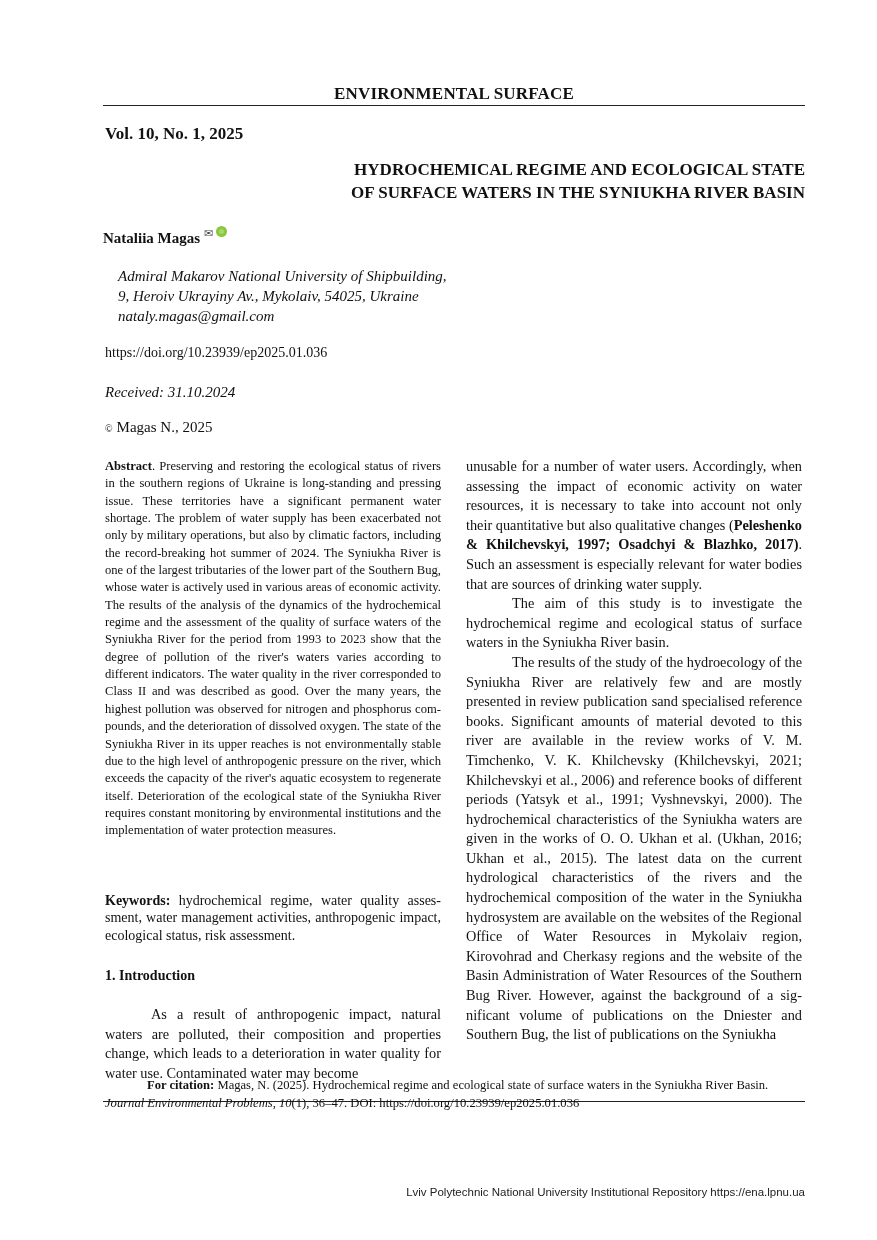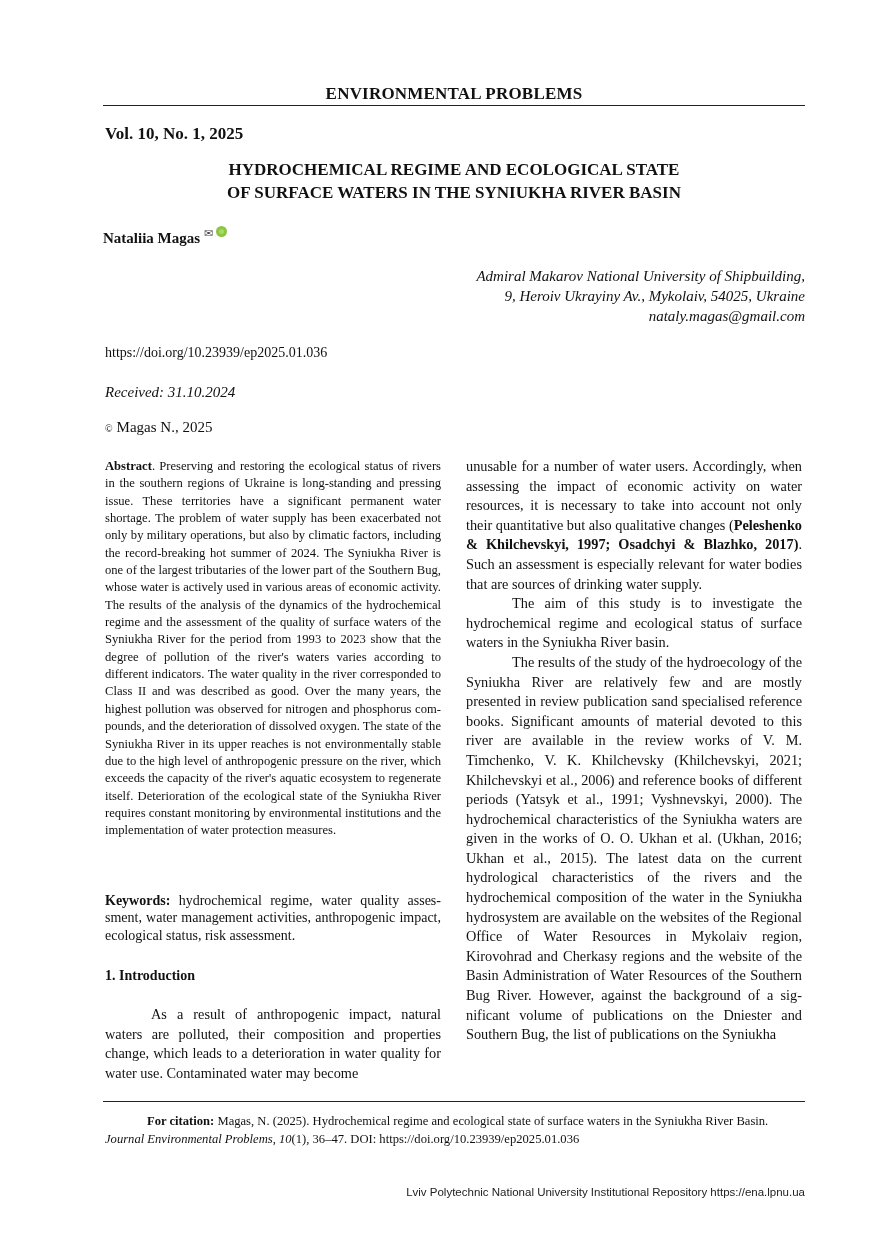--- a/index.html
+++ b/index.html
@@ -3,54 +3,54 @@
 <meta charset="utf-8">
 <style>
   html, body { margin: 0; padding: 0; background: #ffffff; }
   body { width: 877px; height: 1240px; position: relative; overflow: hidden;
          font-family: "Liberation Serif", serif; color: #111; }
   .abs { position: absolute; }
   .journal { left: 103px; width: 702px; top: 84px; text-align: center;
              font-weight: bold; font-size: 17px; letter-spacing: 0.2px; }
   .top-rule { left: 103px; width: 702px; top: 105px; height: 1px; background: #222; }
   .volume { left: 105px; top: 124px; font-weight: bold; font-size: 17px; }
-  .title { left: 103px; width: 702px; top: 158px; text-align: center;
+  .title { left: 103px; width: 702px; top: 158px; text-align: right;
            font-weight: bold; font-size: 17px; line-height: 23px; }
   .author-row { left: 103px; width: 702px; top: 226px; text-align: left;
                 font-weight: bold; font-size: 15px; }
   .author-row .mail { font-weight: normal; font-size: 11px; vertical-align: super; color:#444; margin-left: 4px; }
   .orcid { display: inline-block; width: 11px; height: 11px; border-radius: 50%;
            background: #8cc63f; vertical-align: super; margin-left: 3px; position: relative; }
   .orcid::after { content: ""; position:absolute; left:3px; top:3px; width:5px; height:5px; border-radius:50%; background:#a8d86a; }
-  .affil { left: 103px; width: 702px; top: 266px; text-align: right;
+  .affil { left: 118px; width: 702px; top: 266px; text-align: left;
            font-style: italic; font-size: 15px; line-height: 20px; }
   .doi { left: 105px; top: 345px; font-size: 14px; }
   .received { left: 105px; top: 384px; font-size: 15px; font-style: italic; }
   .copyright { left: 105px; top: 419px; font-size: 15px; }
   .copyright .c { font-size: 10px; margin-right: 4px; }
   .col { text-align: justify; }
   .abstract { left: 105px; width: 336px; top: 458px; font-size: 12.6px; line-height: 17.35px; hyphens: manual; }
   .keywords { left: 105px; width: 336px; top: 892px; font-size: 14px; line-height: 17.4px; }
   .sec-head { left: 105px; top: 968px; font-weight: bold; font-size: 14px; }
   .intro1 { left: 105px; width: 336px; top: 1005px; font-size: 14.3px; line-height: 19.6px; }
   .right { left: 466px; width: 336px; top: 457px; font-size: 14.3px; line-height: 19.6px; }
   .right p { margin: 0; }
   .indent { text-indent: 46px; }
   .intro1 p { margin: 0; }
   b.cite { font-weight: bold; margin-top: 11px; }
   .bottom-rule { left: 103px; width: 702px; top: 1101px; height: 1px; background: #222; }
-  .citation { left: 105px; width: 702px; top: 1112px; font-size: 12.6px; line-height: 18px; }
+  .citation { left: 105px; width: 702px; top: 1076px; font-size: 12.6px; line-height: 18px; }
   .citation .lead { padding-left: 42px; font-weight: bold; }
   .repo { left: 103px; width: 702px; top: 1186px; text-align: right;
           font-family: "Liberation Sans", sans-serif; font-size: 11.5px; color: #222; }
 </style>
 </head>
 <body>
 
-<div class="abs journal">ENVIRONMENTAL PROBLEMS</div>
+<div class="abs journal">ENVIRONMENTAL SURFACE</div>
 <div class="abs top-rule"></div>
 <div class="abs volume">Vol. 10, No. 1, 2025</div>
 
 <div class="abs title">
   <div>HYDROCHEMICAL REGIME AND ECOLOGICAL STATE</div>
   <div>OF SURFACE WATERS IN THE SYNIUKHA RIVER BASIN</div>
 </div>
 
 <div class="abs author-row">
   <span>Nataliia Magas</span><span class="mail">✉</span><span class="orcid"></span>

